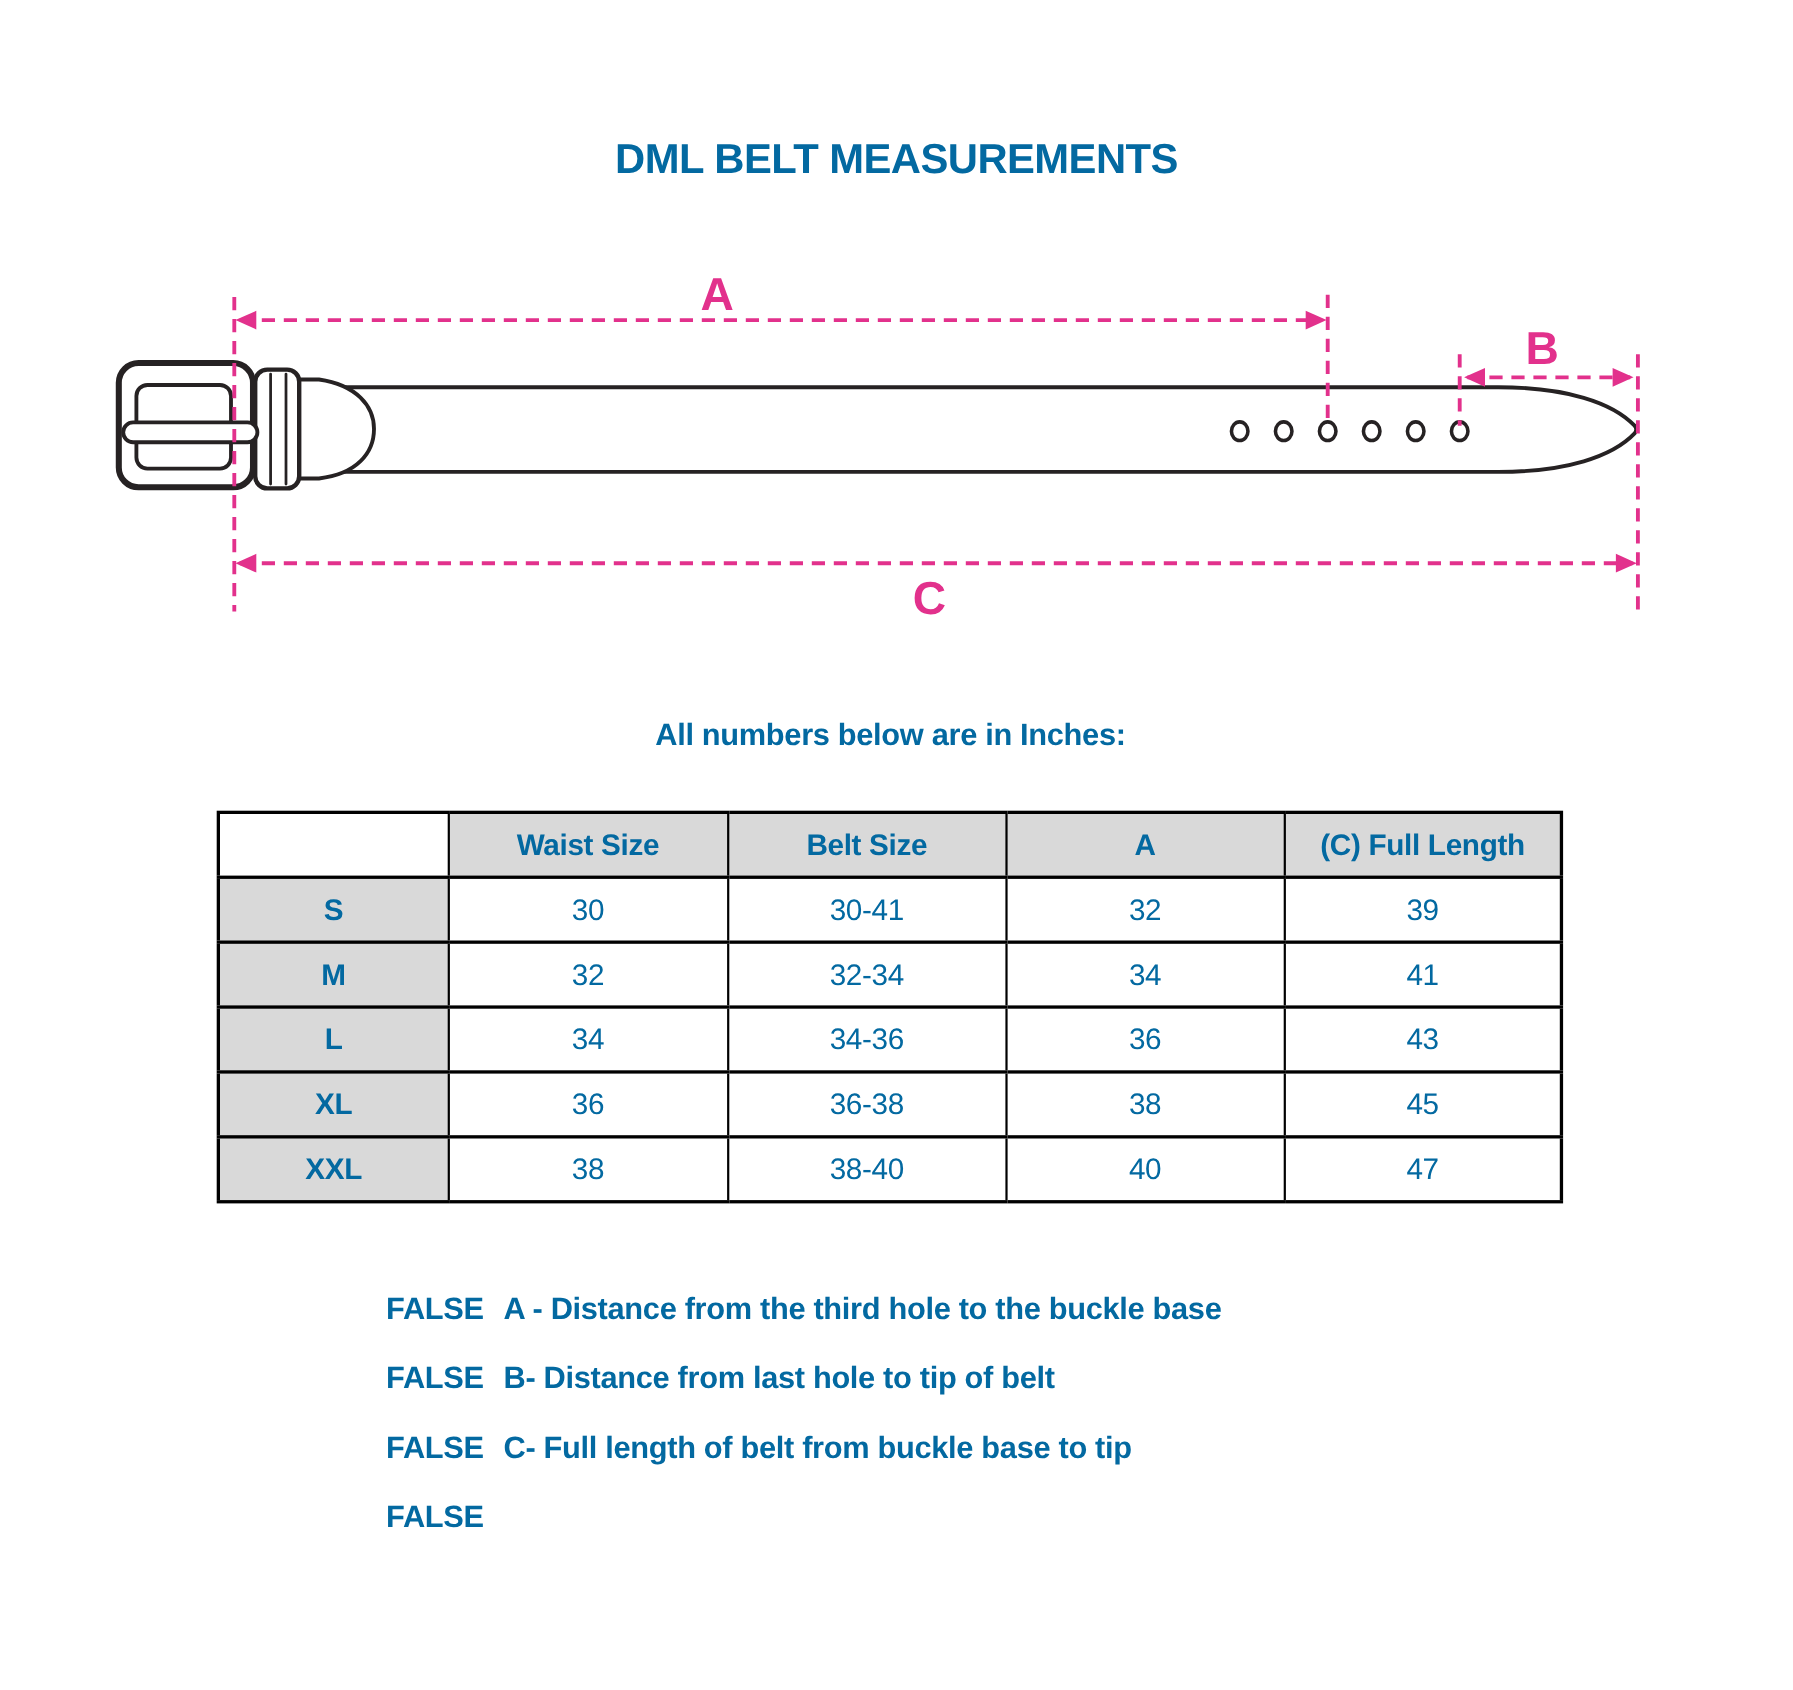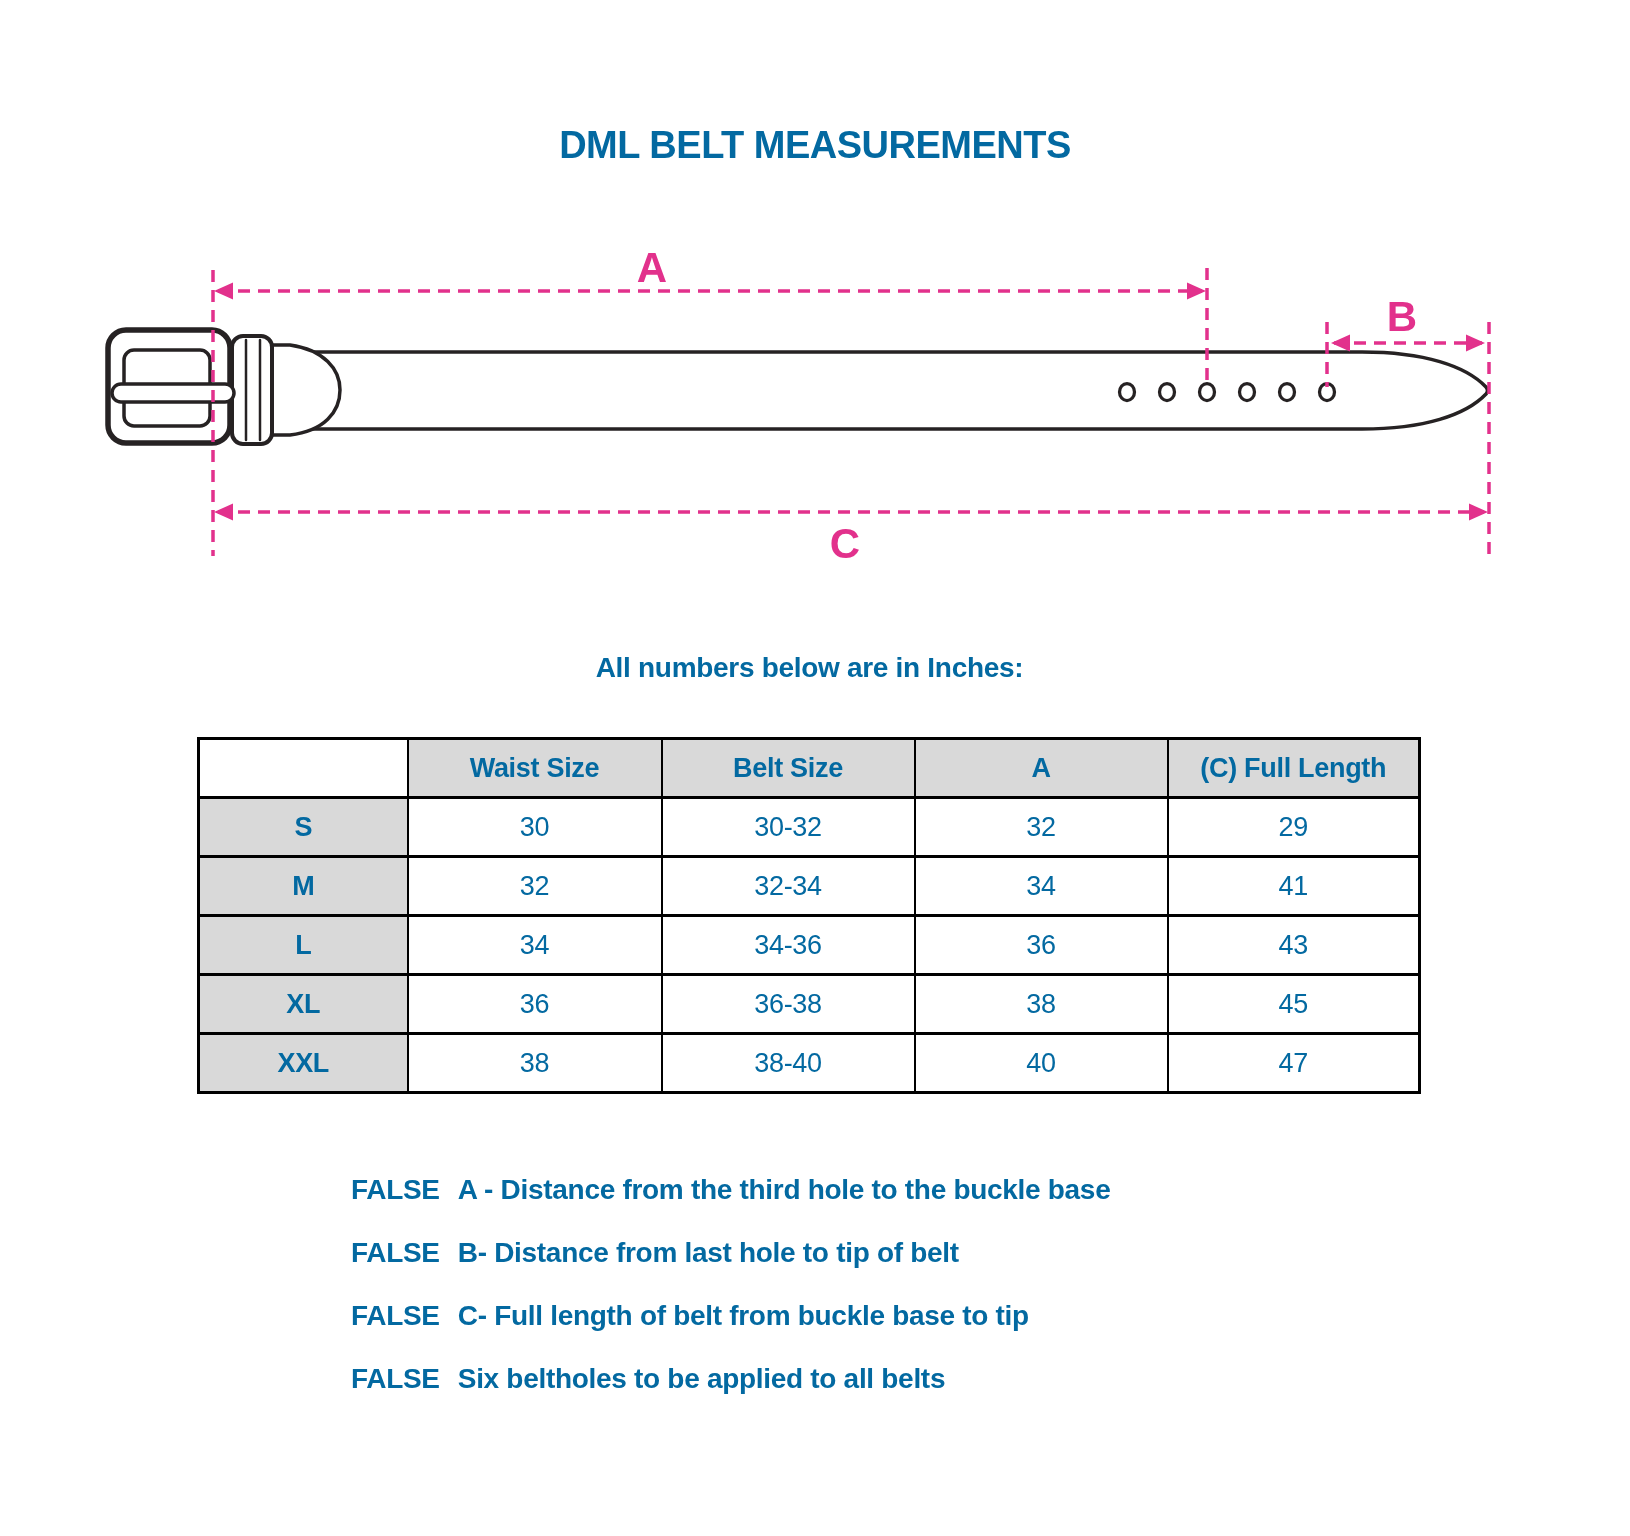--- a/index.html
+++ b/index.html
@@ -129,23 +129,23 @@
         <th>Waist Size</th>
         <th>Belt Size</th>
         <th>A</th>
         <th>(C) Full Length</th>
       </tr>
     </thead>
     <tbody>
         <tr>
           <td class="row-label">S</td>
           <td>30</td>
-          <td>30-32</td>
+          <td>30-41</td>
           <td>32</td>
-          <td>29</td>
+          <td>39</td>
         </tr>
         <tr>
           <td class="row-label">M</td>
           <td>32</td>
           <td>32-34</td>
           <td>34</td>
           <td>41</td>
         </tr>
         <tr>
           <td class="row-label">L</td>
@@ -179,17 +179,16 @@
       <div class="note">
         <span>FALSE</span>
         <span>B- Distance from last hole to tip of belt</span>
       </div>
       <div class="note">
         <span>FALSE</span>
         <span>C- Full length of belt from buckle base to tip</span>
       </div>
       <div class="note">
         <span>FALSE</span>
-        <span>Six beltholes to be applied to all belts</span>
       </div>
     </div>
 
 </div>
 
 </body></html>

